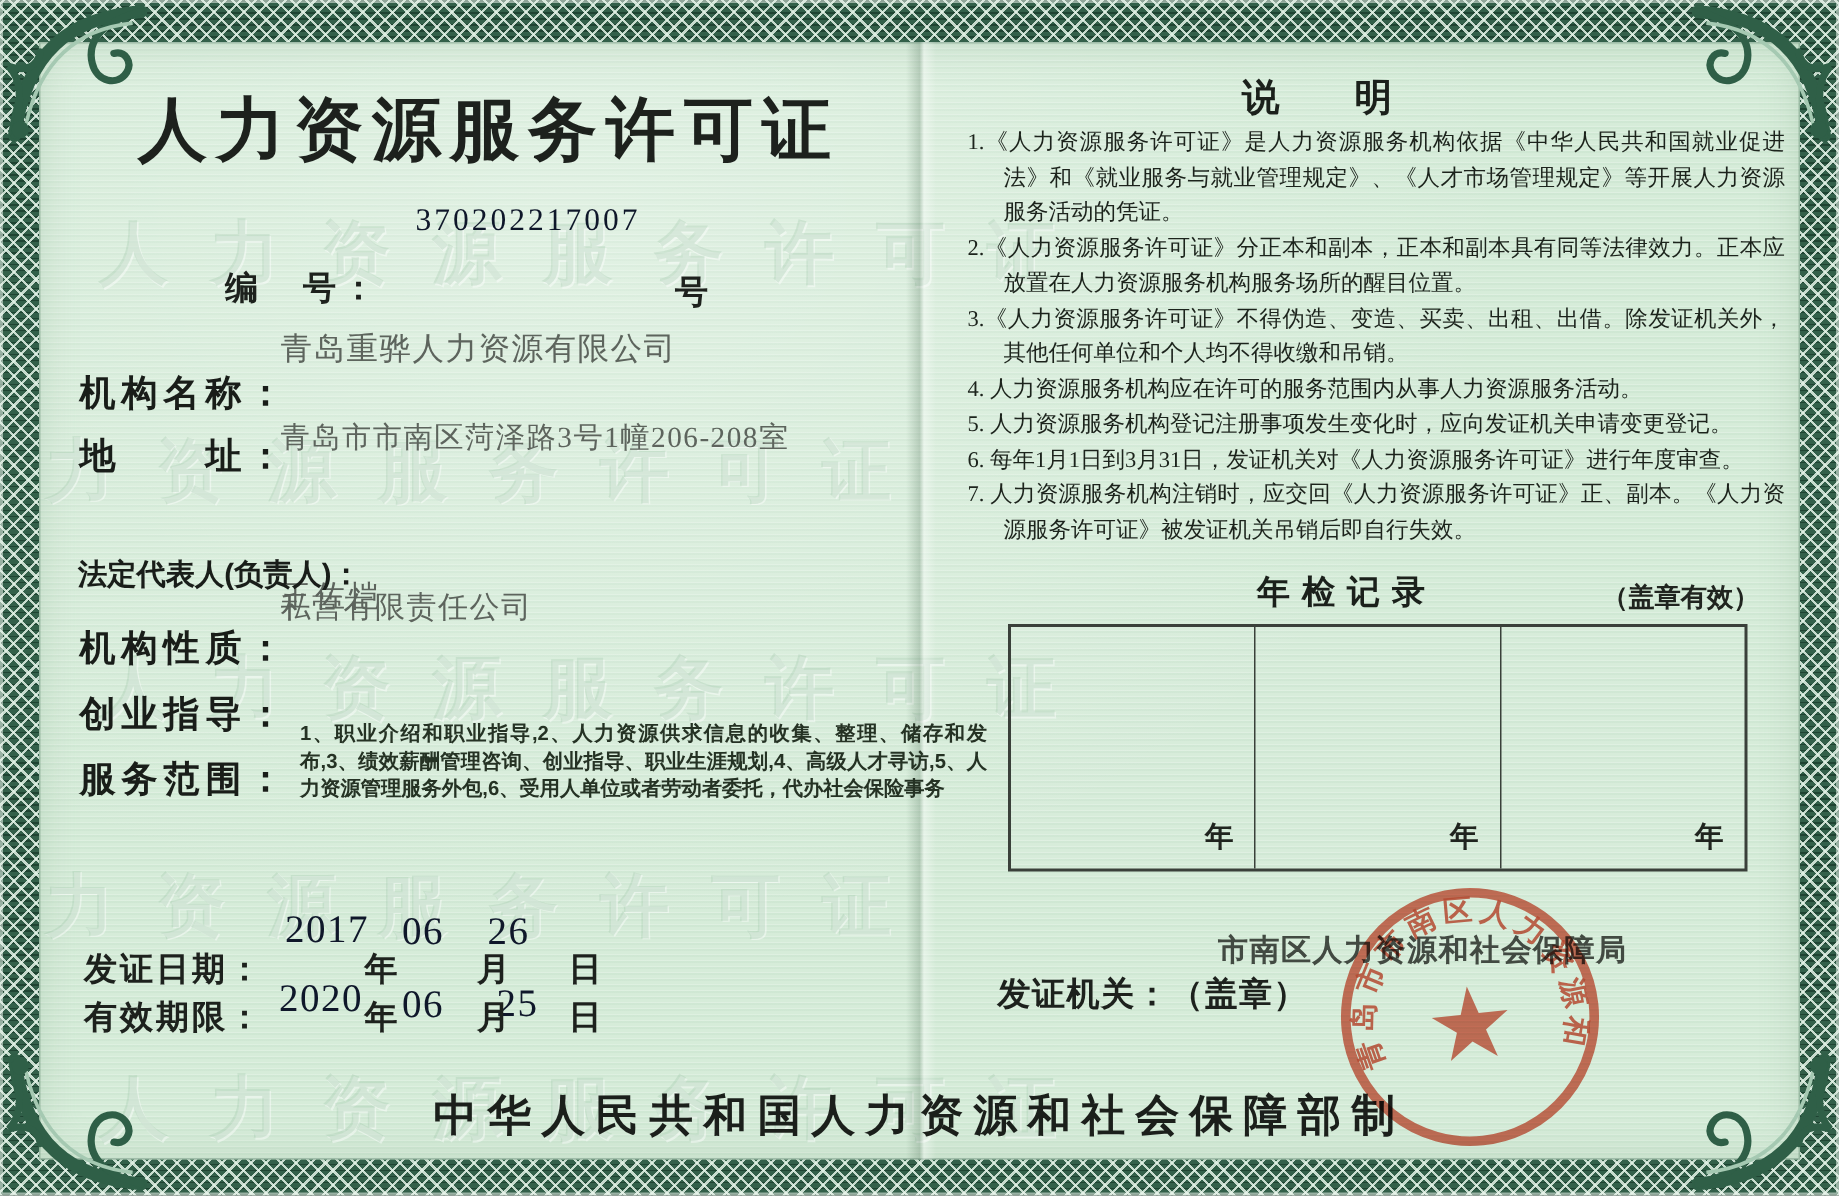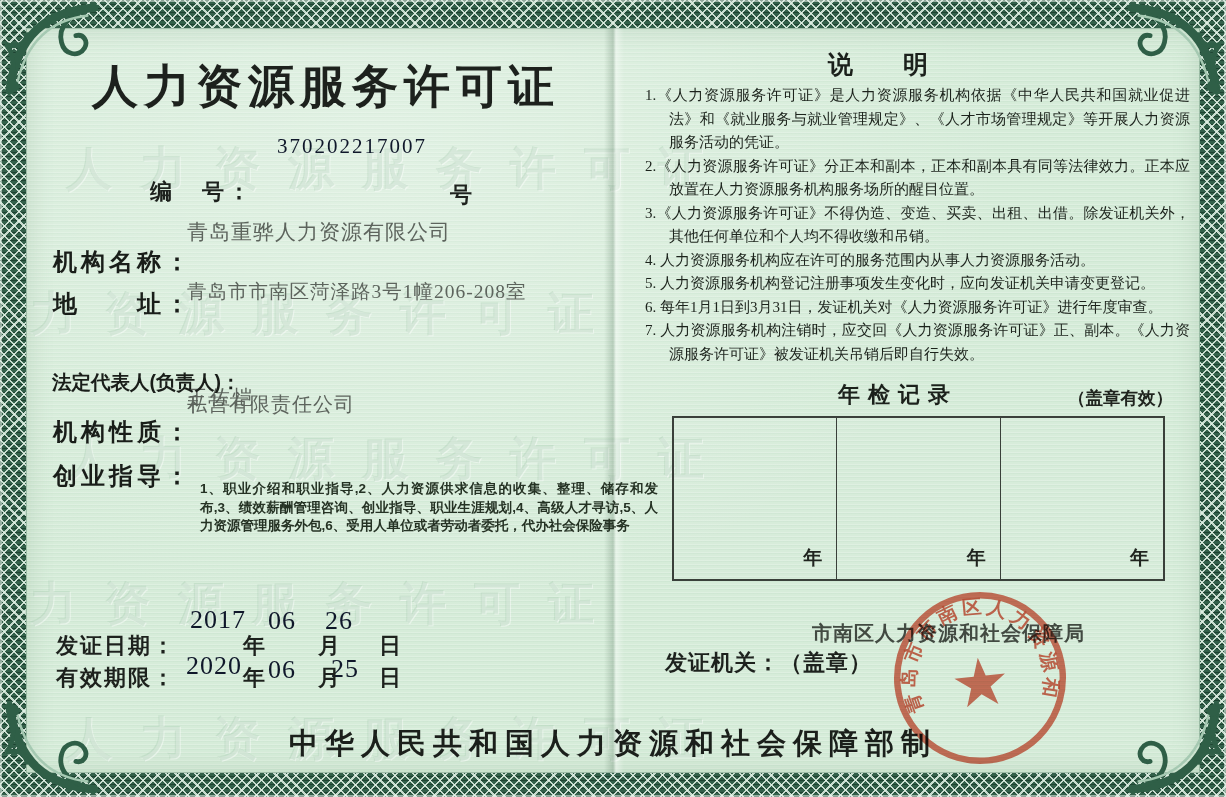--- a/index.html
+++ b/index.html
@@ -169,20 +169,21 @@
 
   <div class="abs field-value kai lv-rep">王佐恺</div>
   <div class="abs field-label hei ll-rep">法定代表人(负责人)：</div>
 
   <div class="abs field-value kai lv-type">私营有限责任公司</div>
   <div class="abs field-label hei ll-type">机构性质：</div>
 
   <div class="abs field-label hei ll-lic">创业指导：</div>
 
   <div class="abs scope-text">1、职业介绍和职业指导,2、人力资源供求信息的收集、整理、储存和发布,3、绩效薪酬管理咨询、创业指导、职业生涯规划,4、高级人才寻访,5、人力资源管理服务外包,6、受用人单位或者劳动者委托，代办社会保险事务</div>
+  <div class="abs field-label hei ll-scope">服务范围：</div>
 
   <div class="abs d-num kai d1y">2017</div>
   <div class="abs d-num kai d1m">06</div>
   <div class="abs d-num kai d1d">26</div>
 
   <div class="abs date-label hei dl row-issue">发证日期：</div>
   <div class="abs ymd hei yc row-issue">年</div>
   <div class="abs ymd hei mc row-issue">月</div>
   <div class="abs ymd hei dc row-issue">日</div>
 

